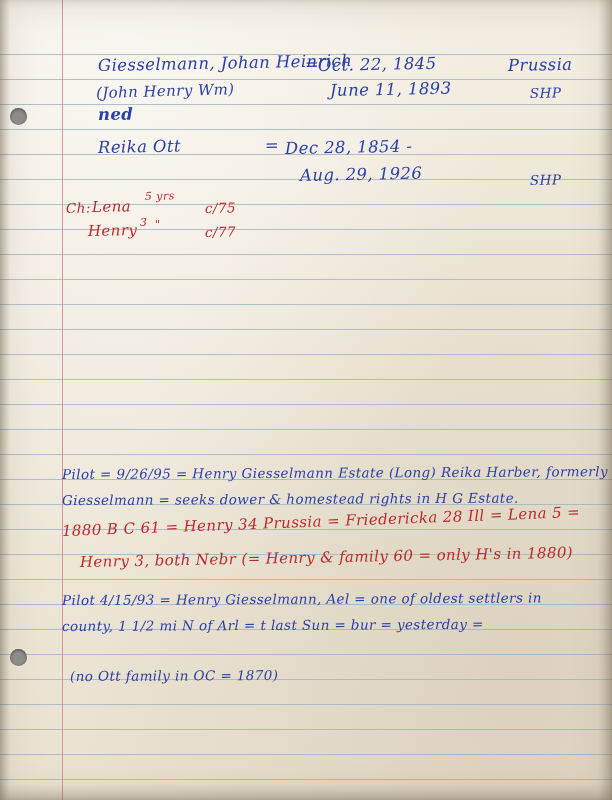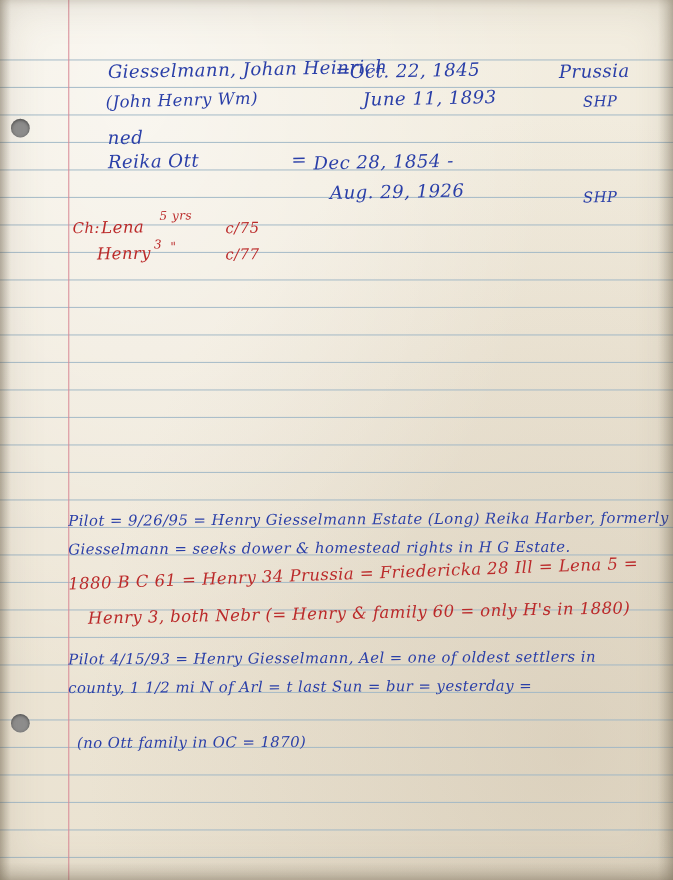--- a/index.html
+++ b/index.html
@@ -150,21 +150,21 @@
 
   <div class="hw blue s20 tilt1" style="left:98px; top:56px;">Giesselmann, Johan Heinrich</div>
   <div class="hw blue s20 tilt1" style="left:305px; top:55px;">=</div>
   <div class="hw blue s20 tilt1" style="left:318px; top:56px;">Oct. 22, 1845</div>
   <div class="hw blue s20 tilt1" style="left:508px; top:56px;">Prussia</div>
 
   <div class="hw blue s18 tilt2" style="left:96px; top:84px;">(John Henry Wm)</div>
   <div class="hw blue s20 tilt1" style="left:330px; top:81px;">June 11, 1893</div>
   <div class="hw blue s16 tilt1" style="left:530px; top:85px;">SHP</div>
 
-  <div class="hw blue s20 tilt3" style="left:98px; top:116px;">ned</div>
+  <div class="hw blue s20 tilt3" style="left:98px; top:105px;font-weight:bold;">ned</div>
 
   <div class="hw blue s20 tilt1" style="left:98px; top:138px;">Reika Ott</div>
   <div class="hw blue s20 tilt1" style="left:265px; top:136px;">=</div>
   <div class="hw blue s20 tilt1" style="left:285px; top:139px;">Dec 28, 1854 -</div>
 
   <div class="hw blue s20 tilt1" style="left:300px; top:166px;">Aug. 29, 1926</div>
   <div class="hw blue s16 tilt1" style="left:530px; top:172px;">SHP</div>
 
   <div class="hw red s16 tilt1" style="left:66px; top:200px;">Ch:</div>
   <div class="hw red s18 tilt1" style="left:92px; top:198px;">Lena</div>

